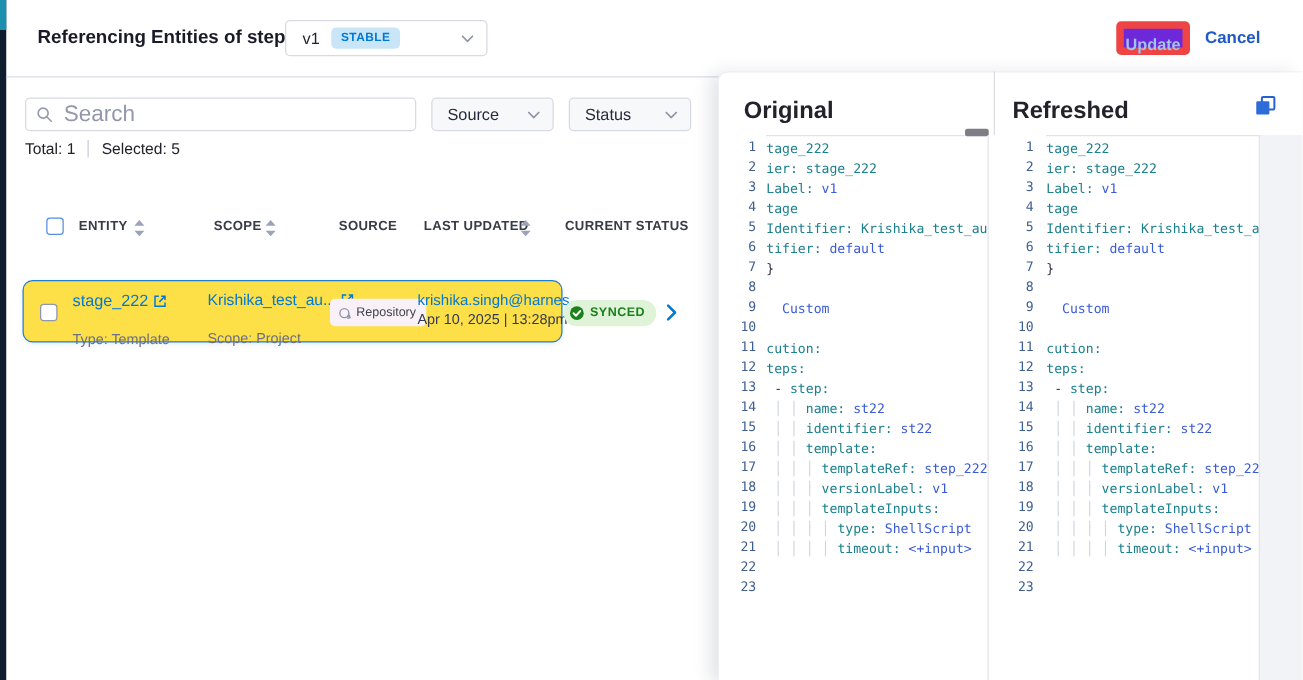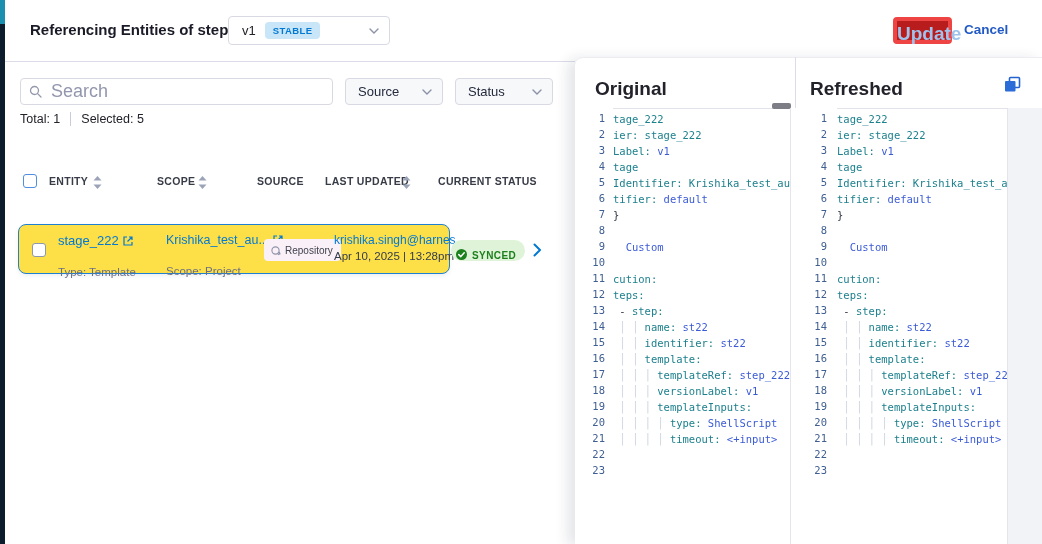--- a/index.html
+++ b/index.html
@@ -15,53 +15,53 @@
   .nav-stripe-top { left:0; top:0; width:5px; height:24px; background:#1a90ae; }
 
   
   .page-title { left:30px; top:21px; font-size:15px; font-weight:bold; color:#1b1b28; }
   .ver-select { left:228px; top:16px; width:162px; height:29px; border:1px solid #d8d9e3; border-radius:4px;
     background:#fff; display:flex; align-items:center; padding:0 10px 0 13px; }
   .ver-label { font-size:13px; color:#22222a; margin-right:9px; }
   .badge-stable { background:#c8e6f7; color:#0278d5; font-size:9.5px; font-weight:bold; letter-spacing:.4px;
     border-radius:4px; padding:3px 8px; }
   .ver-chev { margin-left:auto; }
-  .btn-update { left:893px; top:17px; width:59px; height:27px; background:#b91c1c; border:4px solid #ef4444;
-    border-radius:4px; color:#9fc3ed; font-size:19px; font-weight:bold; text-align:center; line-height:25px; }
+  .btn-update { left:893px; top:17px; width:59px; height:27px; background:#6d28d9; border:6px solid #ef4444;
+    border-radius:4px; color:#9fc3ed; font-size:13px; font-weight:bold; text-align:center; line-height:25px; }
   .btn-cancel { left:964px; top:22px; color:#2159c5; font-size:13.5px; font-weight:bold; cursor:pointer; }
   .hdr-divider { left:5px; top:61px; width:570px; height:1px; background:#dcdde8; }
 
   
   .search-box { left:20px; top:78px; width:313px; height:27px; border:1px solid #d8d9e3; border-radius:4px;
     background:#fff; display:flex; align-items:center; padding:0 8px; }
   .search-box input { border:none; outline:none; flex:1; font-size:18px; color:#22222a; margin-left:7px;
     font-family:"Liberation Sans",sans-serif; background:transparent; }
   .search-box input::placeholder { color:#9397ad; }
   .dd { height:27px; border:1px solid #d8d9e3; border-radius:4px; background:#f6f8fa; display:flex;
     align-items:center; padding:0 10px 0 12px; font-size:13px; color:#252a3c; }
   .dd span { margin-right:auto; }
   .totals { left:20px; top:112px; display:flex; align-items:center; font-size:12.5px; color:#22222a; }
   .totals .sep { width:1px; height:14px; background:#c9cbd9; margin:0 10px; }
 
   
-  .th-row { left:10px; top:172px; height:20px; }
+  .th-row { left:24px; top:172px; height:20px; }
   .th { position:absolute; top:3px; font-size:10.5px; font-weight:bold; letter-spacing:.3px; color:#383c46; }
   .sort-ic { position:absolute; top:4px; }
   .cbx { width:14px; height:14px; border-radius:3px; background:#fff; }
   .cbx.hdr { border:1.5px solid #4f8fe0; }
   .cbx.row { border:1.5px solid #8d97ad; }
 
   .row-card { left:18px; top:224px; width:432px; height:50px; background:#fde047; border:1px solid #1f7fd1;
     border-radius:8px; box-shadow:0 2px 4px rgba(30,60,100,.08); }
   .cell-link { color:#0278d5; font-size:13px; white-space:nowrap; display:flex; align-items:center; gap:4px; }
   .cell-sub { color:#6c7083; font-size:11.5px; margin-top:18px; white-space:nowrap; }
   .badge-repo { position:absolute; left:245px; top:14px; height:22px; background:#f9f0f8; border-radius:4px;
     display:flex; align-items:center; padding:0 8px 0 6px; gap:4px; font-size:10px; color:#41424e; }
   .badge-synced { position:absolute; left:432px; top:15px; height:21px; background:#dff3d8; border-radius:11px;
-    display:flex; align-items:flex-end; padding:0 9px 0 4px; gap:4px; font-size:10px; font-weight:bold;
+    display:flex; align-items:center; padding:0 9px 0 4px; gap:4px; font-size:10px; font-weight:bold;
     letter-spacing:.4px; color:#1c801c; }
   .upd-by { color:#0278d5; font-size:12px; white-space:nowrap; }
   .upd-at { color:#343a4e; font-size:11.5px; margin-top:3px; white-space:nowrap; }
 
   
   .diff-card { left:575px; top:57px; width:467px; height:487px; background:#fff; border-top-left-radius:8px;
     box-shadow:-7px 2px 14px rgba(25,35,64,.12); border-top:1px solid #ececf2; }
   .pane-title { font-size:19px; font-weight:bold; color:#22222a; }
   .pane-div { left:795px; top:57px; width:1px; height:51px; background:#dcdde6; }
   .code-topline { top:108px; height:1px; background:#e2e3ea; }

